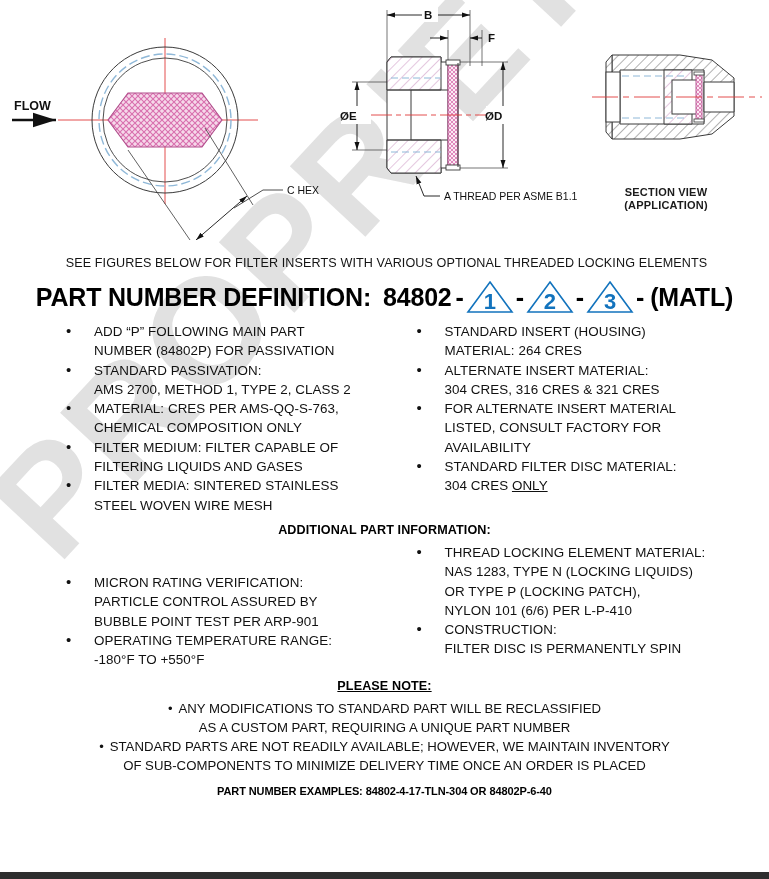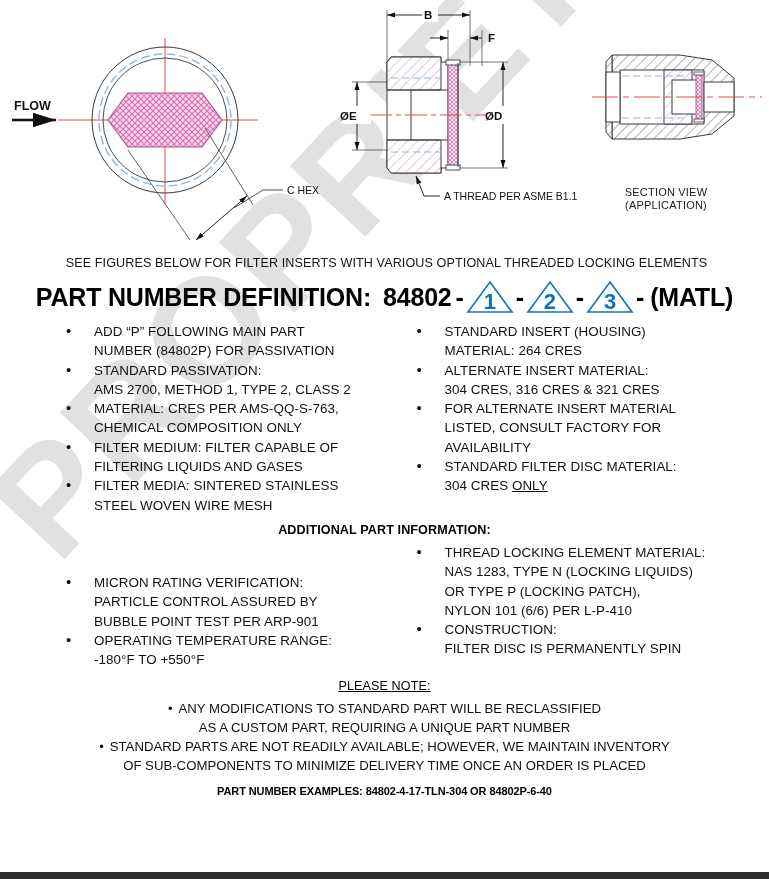--- a/index.html
+++ b/index.html
@@ -36,21 +36,21 @@
   }
 
   
   .drawings{position:absolute;left:0;top:0;width:769px;height:240px;z-index:2;}
   .drawings svg{display:block;}
 
   .cap{
     position:absolute;
     text-align:center;
     font-size:11px;
-    font-weight:400;
+    font-weight:700;
     line-height:13px;
     letter-spacing:.2px;
     color:#1b1b1b;
   }
   #section-view-caption{left:596px;top:186px;width:140px;}
 
   
   .content{position:absolute;left:0;top:240px;width:769px;z-index:3;}
 
   .seefig{
@@ -133,21 +133,21 @@
     letter-spacing:.1px;
   }
 
   .cols2{display:flex;margin-top:6px;}
   .cols2 .col.left{padding-left:62px;padding-top:30px;}
   .cols2 .col.right{padding-left:28px;padding-top:0px;}
 
   .plsnote{
     text-align:center;
     font-size:12.6px;
-    font-weight:400;
+    font-weight:700;
     text-decoration:underline;
     margin-top:10px;
     letter-spacing:.1px;
   }
   .notes{
     margin:6px 0 0 0;padding:0;list-style:none;
     text-align:center;
   }
   .notes li{
     font-size:13.2px;

